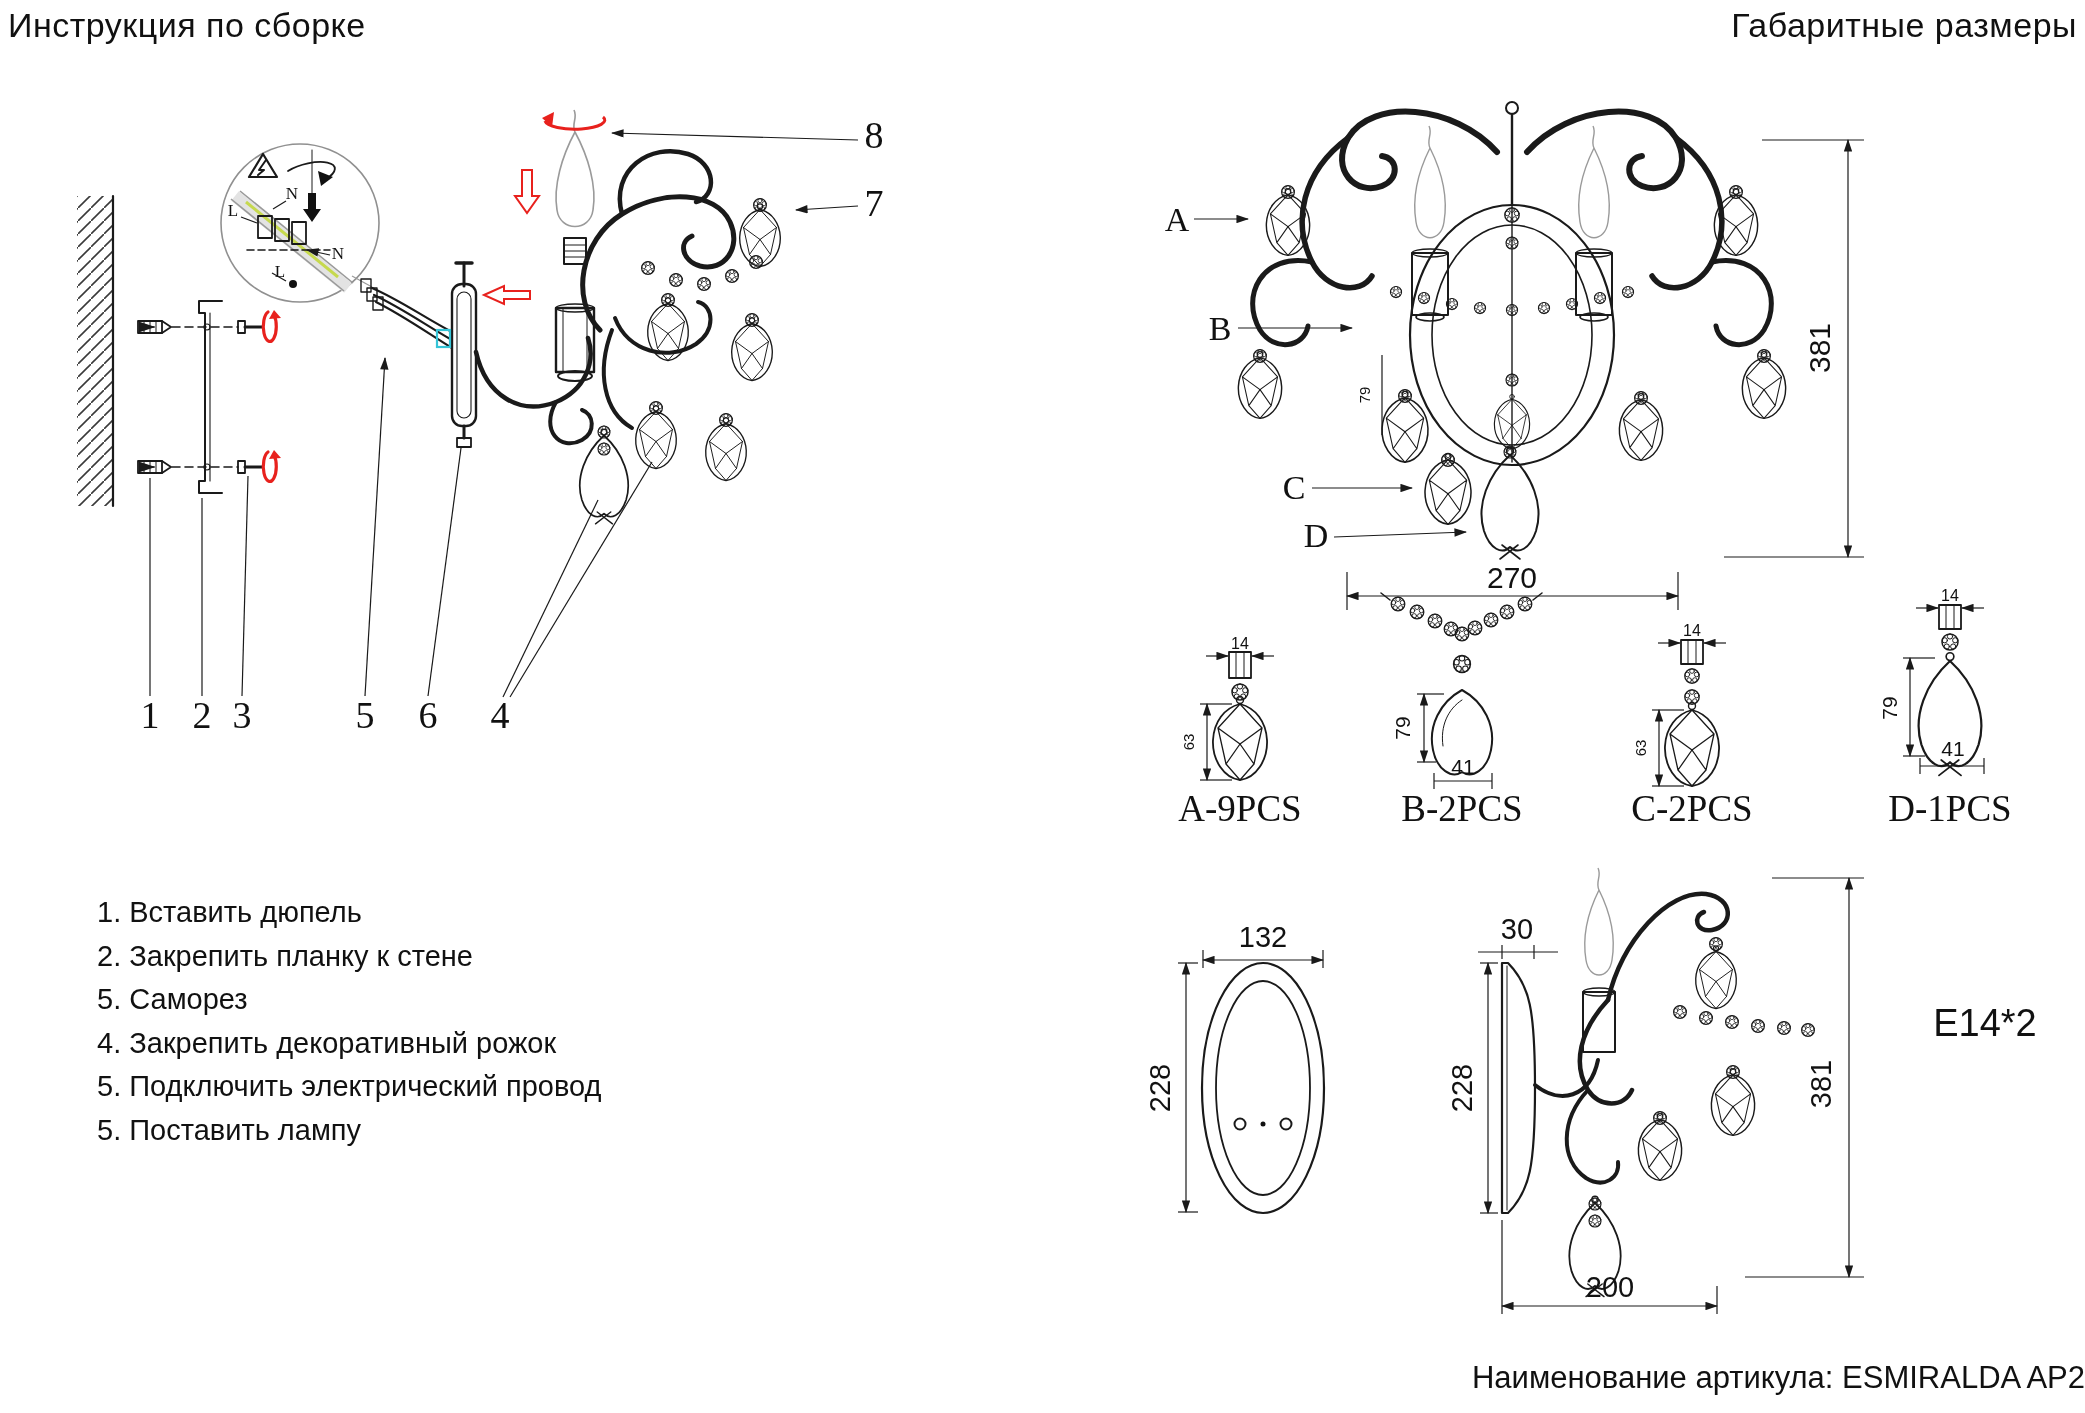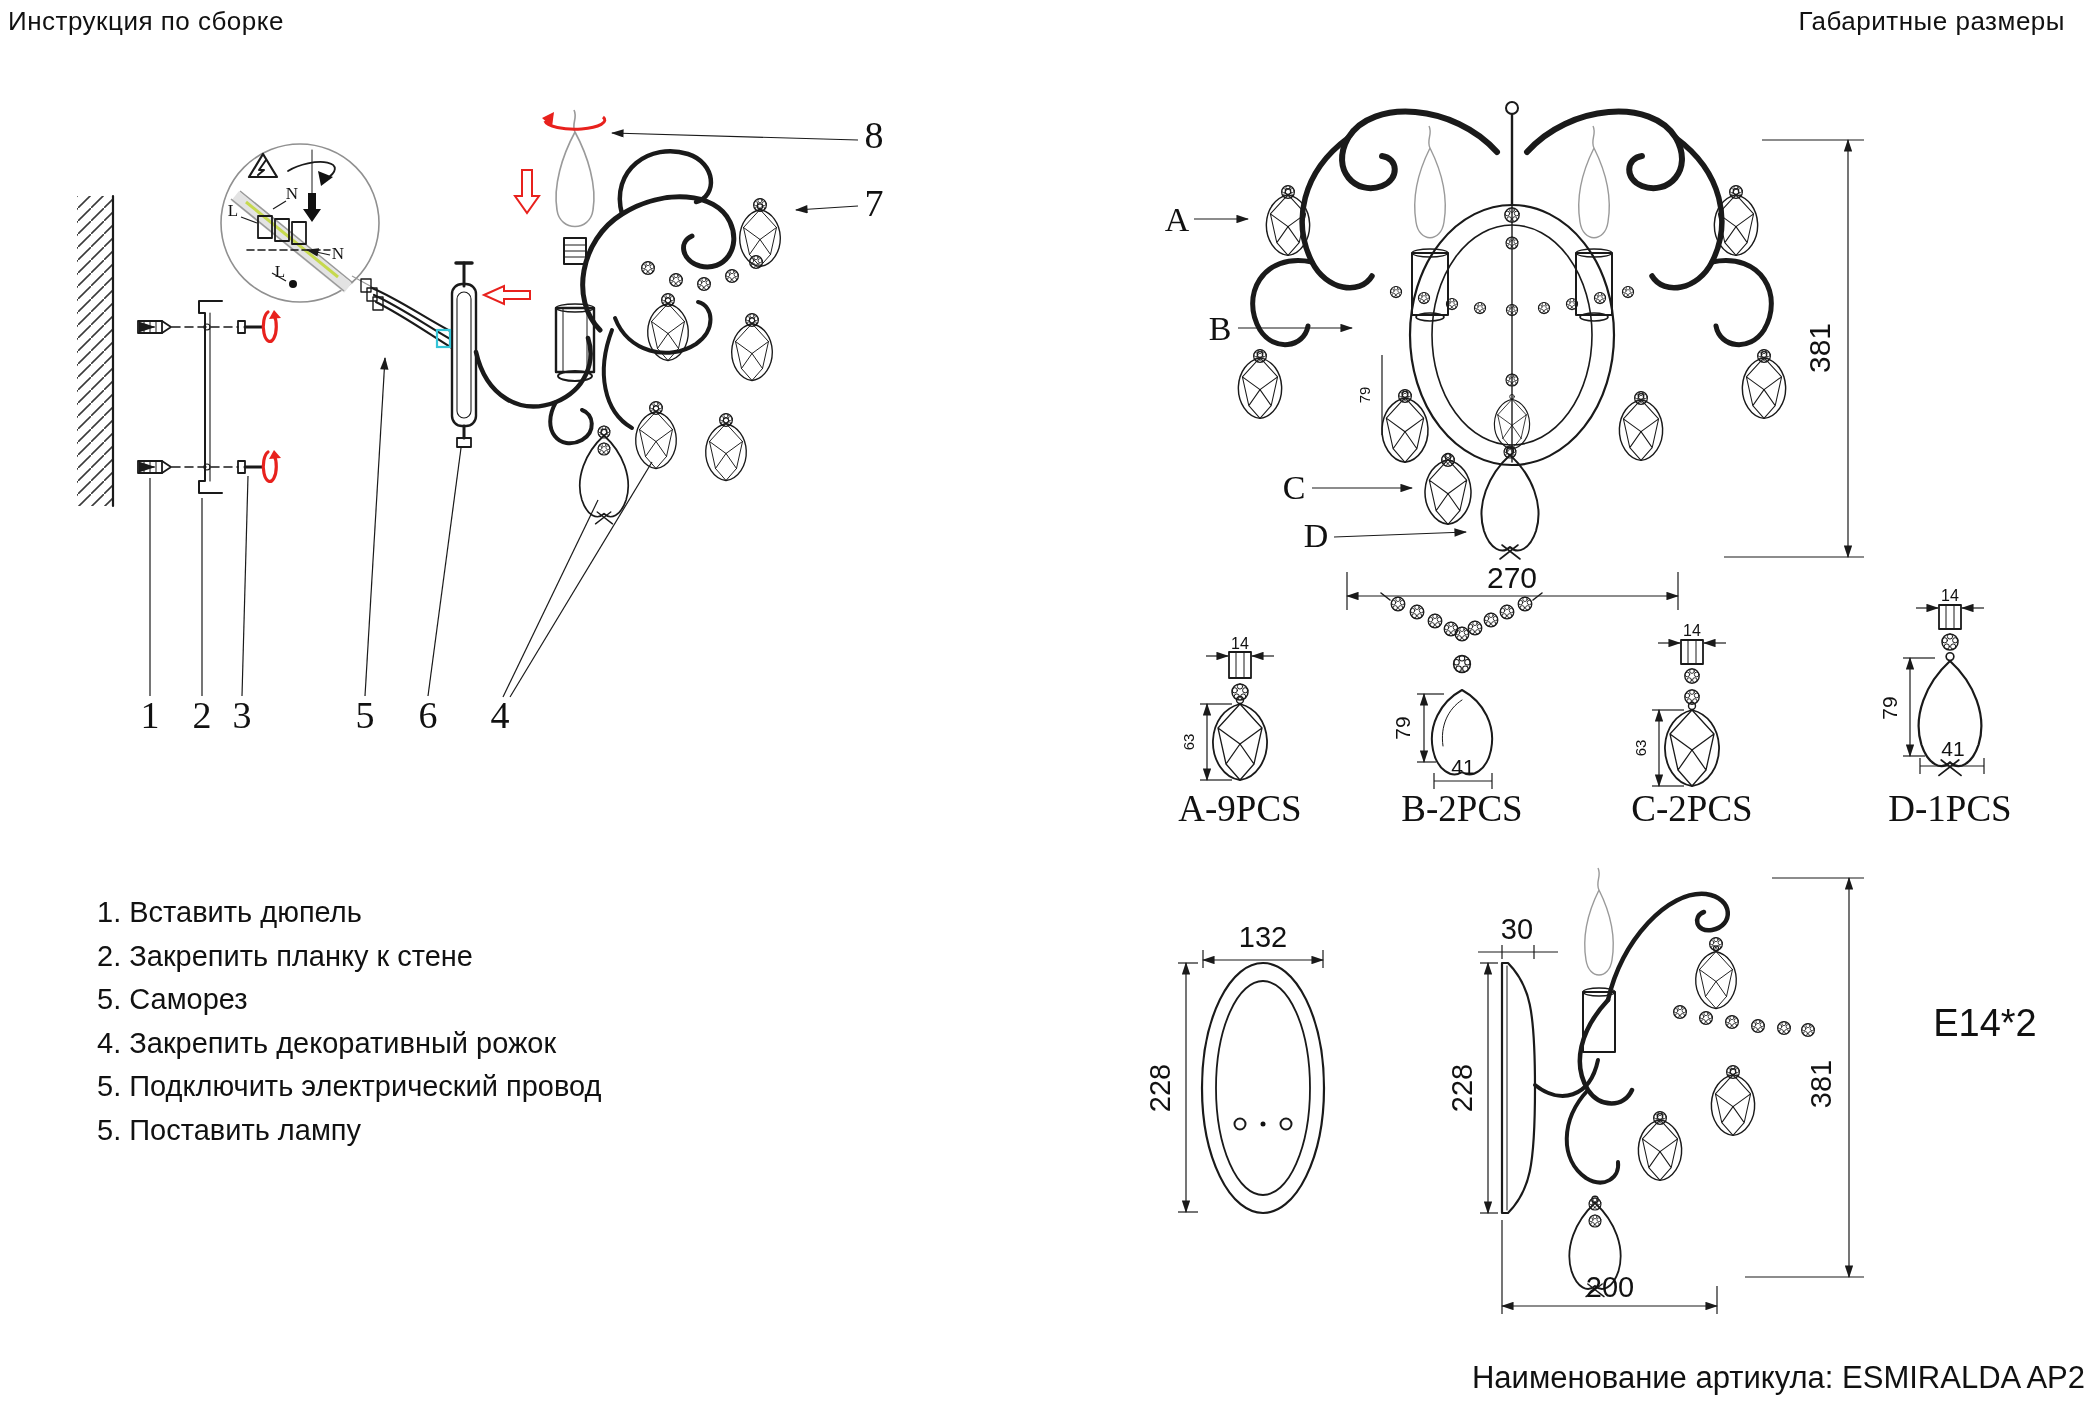--- a/index.html
+++ b/index.html
@@ -1,20 +1,20 @@
 <!DOCTYPE html>
 <html><head>
 <meta charset="utf-8">
 <style>
   html,body{margin:0;padding:0;background:#fff;}
   .page{position:relative;width:2085px;height:1413px;background:#ffffff;overflow:hidden;
         font-family:"Liberation Sans",sans-serif;color:#111;}
-  .title{position:absolute;top:6px;font-size:26px;letter-spacing:0.5px;white-space:nowrap;}
+  .title{position:absolute;top:6px;font-size:34px;letter-spacing:0.5px;white-space:nowrap;}
   .title-left{left:8px;}
-  .title-right{right:20px;}
+  .title-right{right:8px;}
   .steps{position:absolute;left:97px;top:891px;font-size:29px;line-height:43.5px;white-space:nowrap;}
   .footer{position:absolute;left:0;top:1360px;width:100%;text-align:right;font-size:31px;}
   svg.art{position:absolute;left:0;top:0;width:2085px;height:1413px;}
   .ln{stroke:#1a1a1a;fill:none;stroke-linecap:round;stroke-linejoin:round;}
   .thin{stroke:#1a1a1a;stroke-width:1.2;fill:none;}
   .dim{stroke:#1a1a1a;stroke-width:1.2;fill:none;}
   .gray{stroke:#9a9a9a;fill:none;}
   text{fill:#111;stroke:none;}
   .tser{font-family:"Liberation Serif","DejaVu Serif",serif;}
   .tsan{font-family:"Liberation Sans","DejaVu Sans",sans-serif;}

